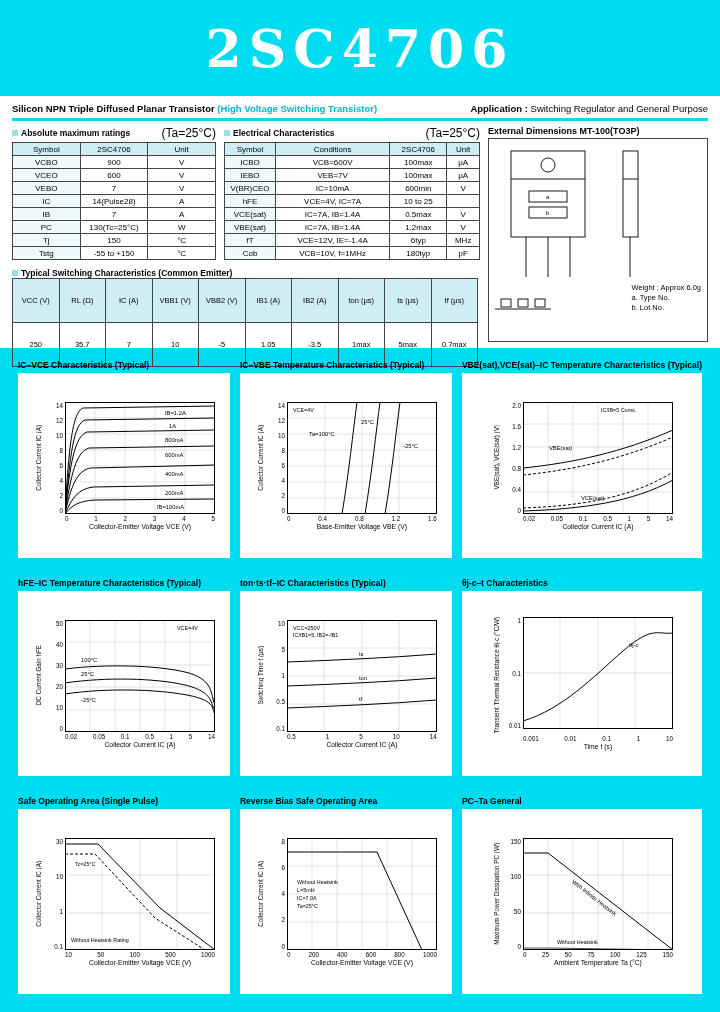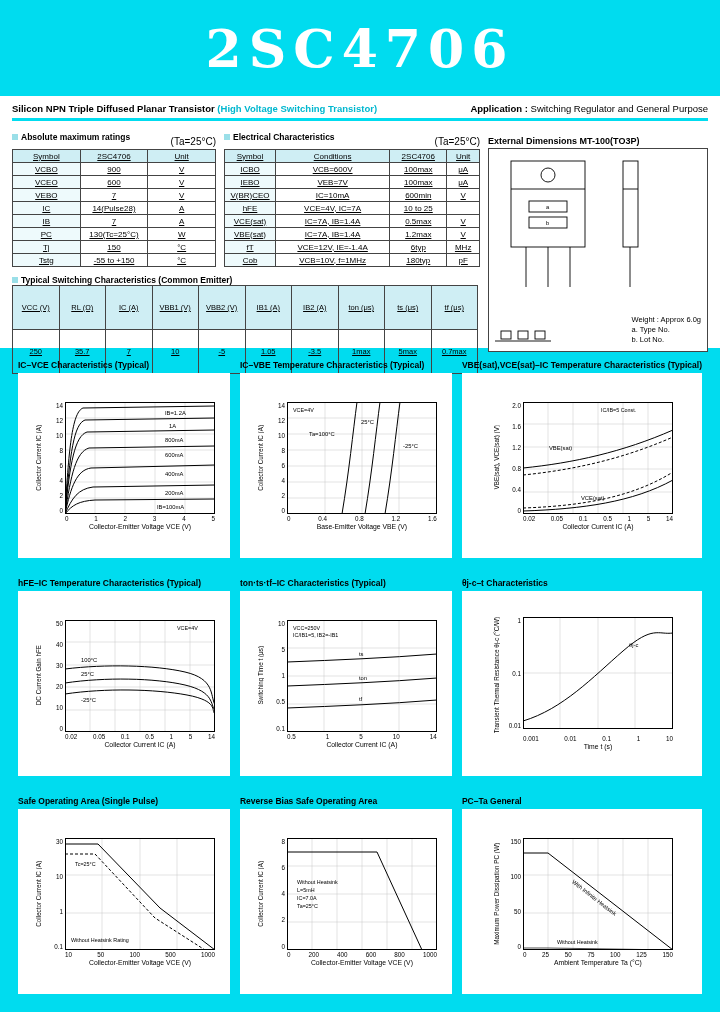--- a/index.html
+++ b/index.html
@@ -14,37 +14,37 @@
   .content { background:#fff; height:252px; padding:7px 12px 0; }
   .headline { display:flex; justify-content:space-between; align-items:baseline; font-size:9.5px; }
   .headline .main { font-weight:bold; }
   .headline .hl { color:#00b7cf; font-weight:bold; }
   .app-label { font-weight:bold;margin-top:36px; }
   .rule { height:3px; background:#00dcef; margin:4px 0 5px; }
 
   .tables-row { display:flex; gap:8px; }
   .col-left { width:204px; }
   .col-mid { width:256px; }
-  .col-right { flex:1;margin-top:10px; }
+  .col-right { flex:1; }
 
   .section-title-row { display:flex; justify-content:space-between; align-items:center; margin-bottom:2px; }
   .section-title { font-size:8.5px; font-weight:bold; display:flex; align-items:center; gap:3px; }
   .bullet { width:6px; height:6px; background:#9adfe8; display:inline-block; }
-  .cond { font-size:10px;margin-top:10px; }
-
-  table { border-collapse:collapse; width:100%; table-layout:fixed;text-decoration:underline; }
+  .cond { font-size:12px; }
+
+  table { border-collapse:collapse; width:100%; table-layout:fixed; }
   th, td { border:1px solid #444; font-size:8px; padding:1px 2px; text-align:center; height:13px; overflow:hidden; white-space:nowrap; }
   th { background:#cfeef4; font-weight:normal; }
   .abs-table td:first-child, .elec-table td:first-child { background:#eefafc; }
 
   .switching { margin-top:6px; width:470px; }
   .switch-table th, .switch-table td { font-size:7.5px; padding:17px 1px; }
 
   .extdim-title { font-size:9px; font-weight:bold; margin-bottom:2px; }
-  .extdim-box { border:1px solid #444; background:#fff; height:204px; padding:4px; display:flex; flex-direction:column; justify-content:space-between; }
+  .extdim-box { border:1px solid #444; background:#fff; height:204px; padding:4px; display:flex; flex-direction:column; }
   .extdim-bottom { display:flex; justify-content:space-between; align-items:flex-end; padding:0 2px 2px; }
   .extdim-notes { font-size:7.5px; text-align:left; line-height:1.35; }
 
   .charts { background:#00dcef; height:714px; padding:12px 18px 8px; display:grid;
             grid-template-columns:repeat(3, 1fr); grid-auto-rows:198px; gap:20px 10px; }
   .panel { display:flex; flex-direction:column; }
   .panel-title { font-size:8.5px; font-weight:bold; height:13px; white-space:nowrap; overflow:visible; }
   .chart-box { background:#fff; flex:1; display:flex; align-items:center; justify-content:center; }
   .chart-inner { display:grid; grid-template-columns:11px 21px 150px; }
   .ylabel { grid-column:1; grid-row:1; display:flex; align-items:center; justify-content:center; overflow:hidden; }

